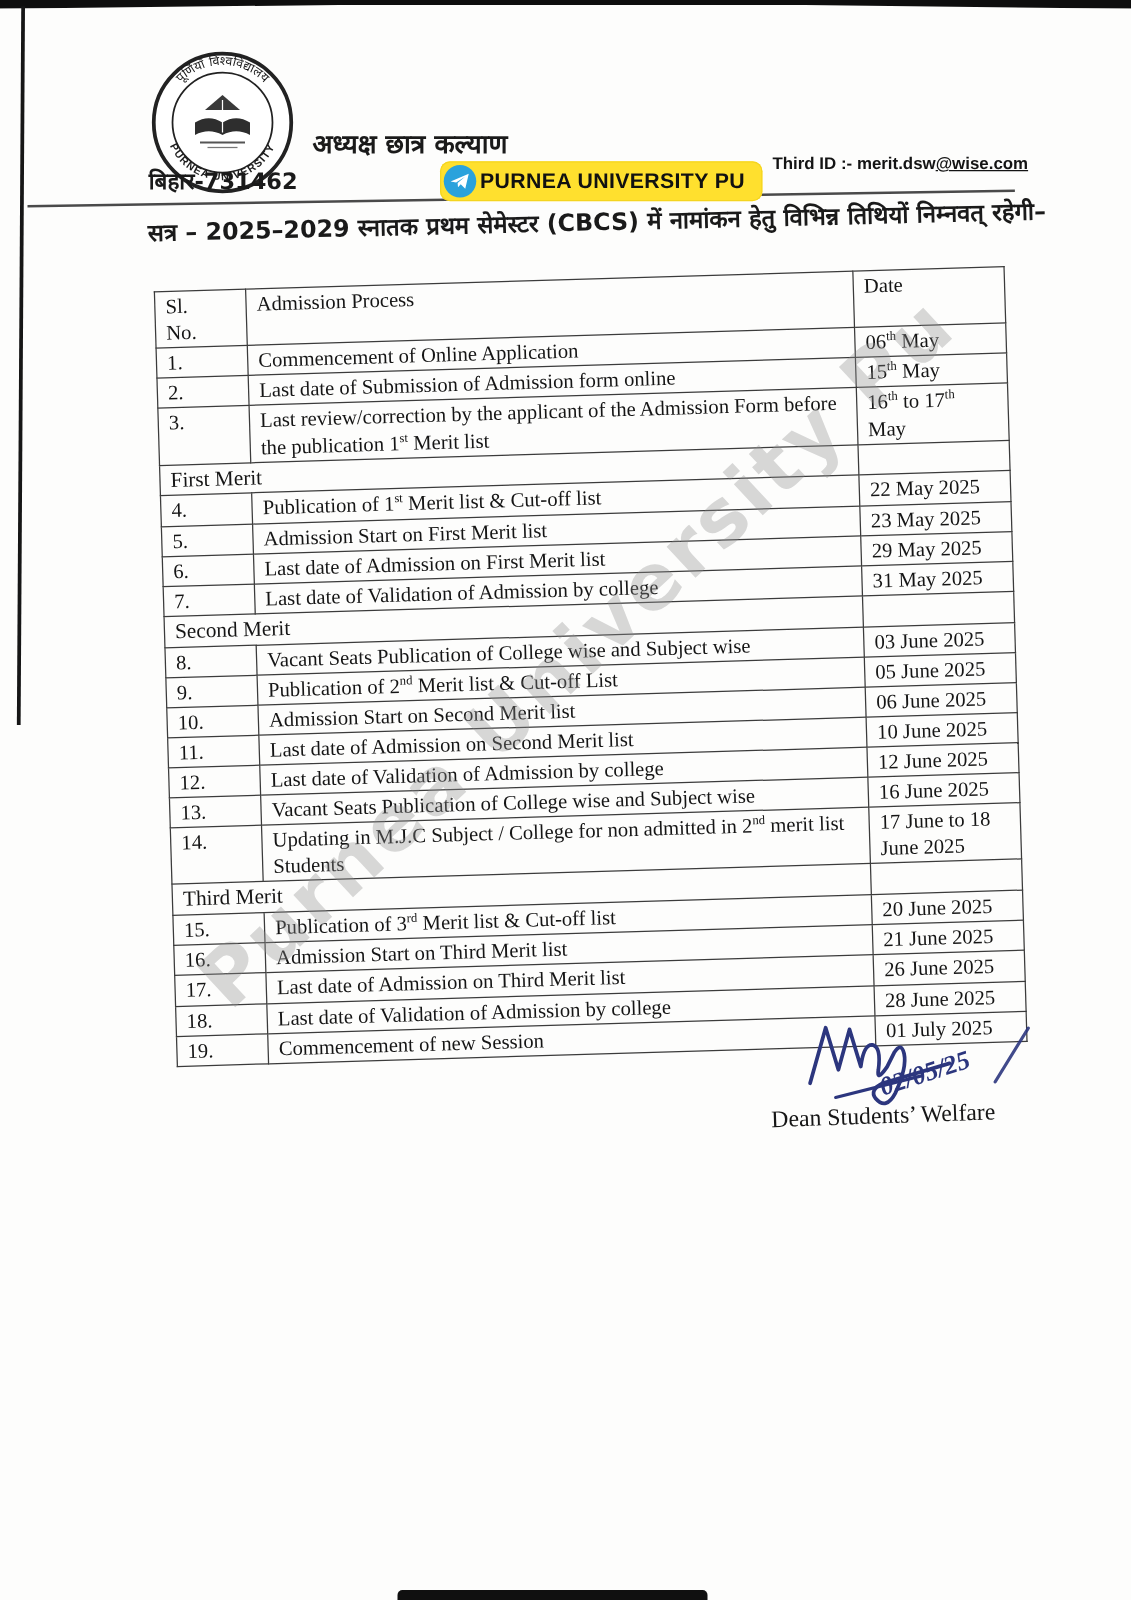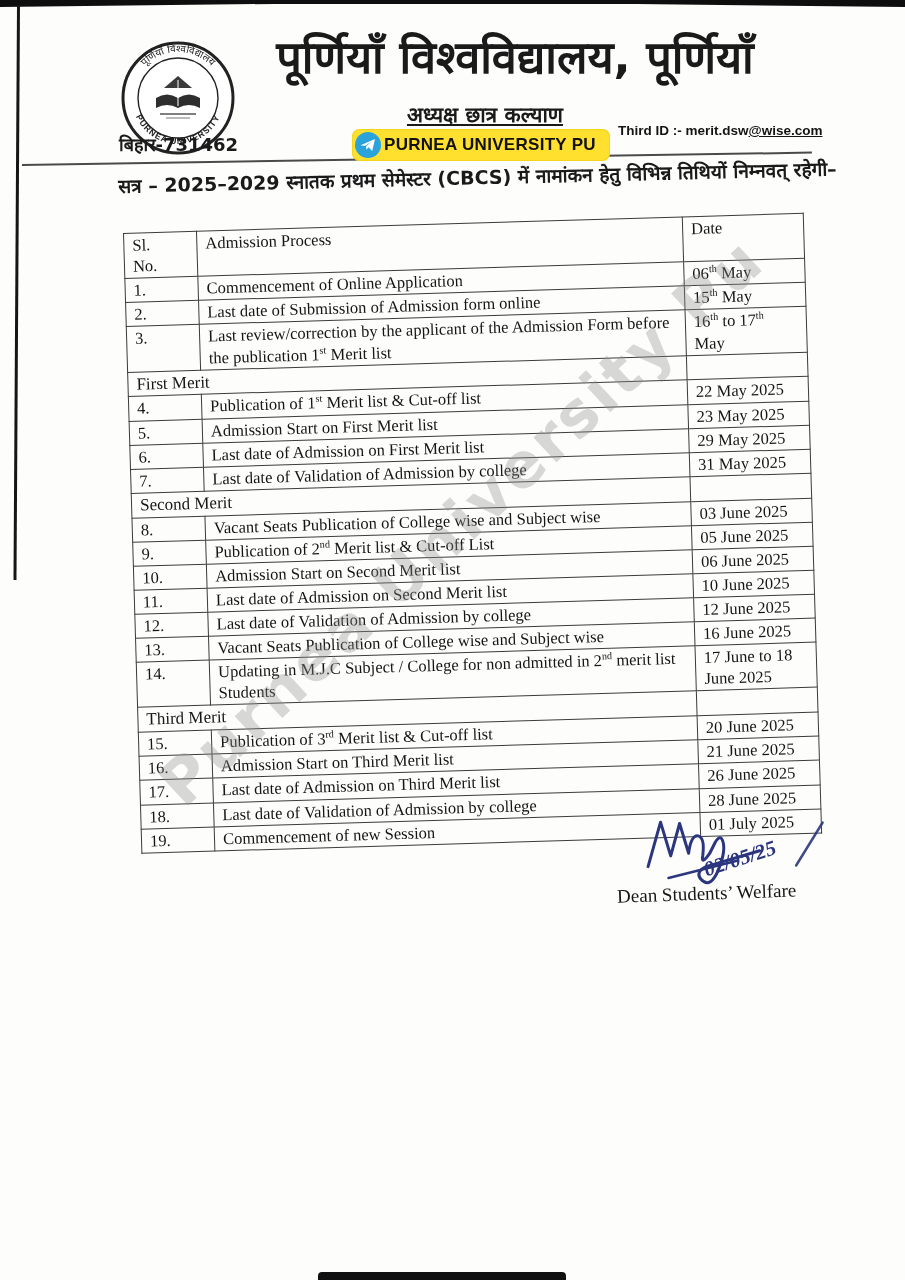--- a/index.html
+++ b/index.html
@@ -19,22 +19,22 @@
   .watermark{position:absolute;left:70px;top:505px;width:740px;text-align:center;z-index:20;
              transform:rotate(-43deg);font-family:"DejaVu Sans", sans-serif;font-weight:bold;
              font-size:62px;letter-spacing:3px;color:#8f8f8f;opacity:0.34;pointer-events:none;
              white-space:nowrap;}
 
   
   .seal{position:absolute;left:120px;top:40px;width:116px;height:116px;z-index:10;}
   .title{position:absolute;left:235px;top:30px;width:560px;text-align:center;z-index:10;
          font-size:45px;font-weight:bold;line-height:1.25;font-family:"DejaVu Sans", sans-serif;
          white-space:nowrap;}
-  .subtitle{position:absolute;left:250px;top:100px;width:470px;text-align:center;z-index:10;
-            font-size:21px;font-weight:bold;font-family:"DejaVu Sans", sans-serif;text-decoration:underline;}
+  .subtitle{position:absolute;left:250px;top:100px;width:470px;z-index:10;
+            font-size:21px;font-weight:bold;font-family:"DejaVu Sans", sans-serif;}
   .address{position:absolute;left:119px;top:132px;z-index:10;font-size:18px;font-weight:bold;
            font-family:"DejaVu Sans", sans-serif;}
   .hdr-line{position:absolute;left:22px;top:164px;width:790px;height:2px;background:#4a4a4a;
             transform:rotate(-0.9deg);transform-origin:left center;z-index:5;}
   .badge{position:absolute;left:352px;top:129px;height:32px;z-index:12;background:#ffe02e;
          border-radius:8px;display:flex;align-items:center;padding:0 14px 0 32px;
          box-shadow:0 0 0 1px #f4d41f inset;}
   .badge-label{font-family:"Liberation Sans", sans-serif;font-weight:bold;font-size:17px;
                color:#111;letter-spacing:0.3px;white-space:nowrap;}
   .tg-icon{position:absolute;left:2px;top:2px;width:28px;height:28px;}
@@ -99,21 +99,20 @@
       <g>
         <path d="M44 48 L58 36 L72 48 Z" fill="#3a3a3a"></path>
         <path d="M36 58 Q47 51 58 58 Q69 51 80 58 L80 68 Q69 62 58 68 Q47 62 36 68 Z" fill="#2e2e2e"></path>
         <line x1="58" y1="40" x2="58" y2="66" stroke="#fff" stroke-width="1"></line>
         <line x1="40" y1="74" x2="76" y2="74" stroke="#555" stroke-width="1.5"></line>
         <line x1="46" y1="78" x2="70" y2="78" stroke="#777" stroke-width="1"></line>
       </g>
     </svg>
   </div>
 
-  <div class="title">पूर्णियाँ विश्वविद्यालय, पूर्णियाँ</div>
   <div class="subtitle">अध्यक्ष छात्र कल्याण</div>
   <div class="address">बिहार-731462</div>
 
   <div class="hdr-line"></div>
 
   <div class="badge">
     <span class="tg-icon">
       <svg viewBox="0 0 28 28" width="28" height="28">
         <circle cx="14" cy="14" r="13" fill="#2AA2DC"></circle>
         <path d="M6.5 14.2 L21 8 L18.2 20 L14.6 16.3 L12.4 18.7 L12.1 15.3 L18 10.3 L10.9 14.9 Z" fill="#ffffff"></path>

